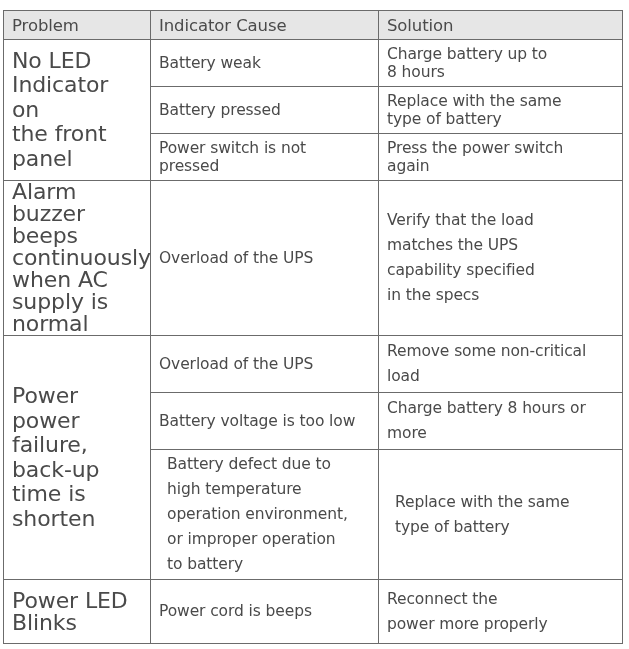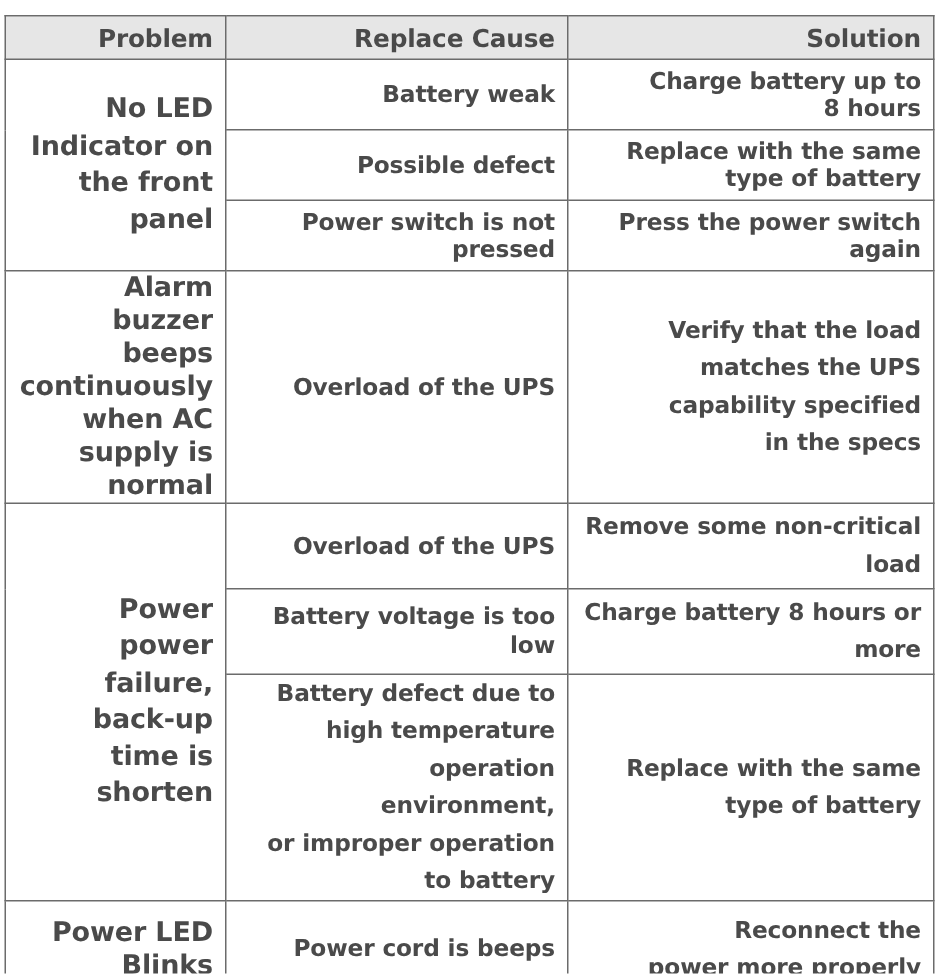--- a/index.html
+++ b/index.html
@@ -24,22 +24,22 @@
       table-layout: fixed;
       font-size: 15.5px;
       line-height: 19px;
       letter-spacing: -0.1px;
     }
     table.trouble th,
     table.trouble td {
       border: 1.5px solid #6b6b6b;
       padding: 0 8px;
       vertical-align: middle;
-      text-align: right;
-      font-weight: bold;
+      text-align: left;
+      font-weight: normal;
       white-space: pre-line;
     }
     table.trouble thead th {
       background: #e6e6e6;
       height: 27px;
       font-size: 16.5px;
       padding-top: 1px;
     }
     col.c1 { width: 147px; }
     col.c2 { width: 228px; }
@@ -49,51 +49,51 @@
     tr.r1b td { height: 46px; }
     tr.r1c td { height: 46px; }
     tr.r2 td  { height: 143px; }
     tr.r3a td { height: 56px; }
     tr.r3b td { height: 56px; }
     tr.r3c td { height: 129px; padding-left: 16px; }
     tr.r4 td  { height: 63px; }
 
     td.lh-wide { line-height: 25px; margin-left: 23px; }
     td.tight { line-height: 18px; }
-    td.problem { font-size: 18px; line-height: 22px; }
+    td.problem { font-size: 22px; line-height: 22px; }
     td.problem.pb1 { line-height: 24.5px; }
   </style>
 </head>
 <body>
 
 <table class="trouble">
   <colgroup>
     <col class="c1">
       <col class="c2">
       <col class="c3">
   </colgroup>
   <thead>
     <tr>
       <th>Problem</th>
-      <th>Replace Cause</th>
+      <th>Indicator Cause</th>
       <th>Solution</th>
     </tr>
   </thead>
   <tbody>
 
     <tr class="r1a">
       <td rowspan="3" class="problem pb1">No LED
 Indicator on
 the front panel</td>
       <td>Battery weak</td>
       <td class="tight">Charge battery up to
 8 hours</td>
     </tr>
     <tr class="r1b">
-      <td>Possible defect</td>
+      <td>Battery pressed</td>
       <td class="tight">Replace with the same
 type of battery</td>
     </tr>
     <tr class="r1c">
       <td class="tight">Power switch is not
 pressed</td>
       <td class="tight">Press the power switch
 again</td>
     </tr>
 

